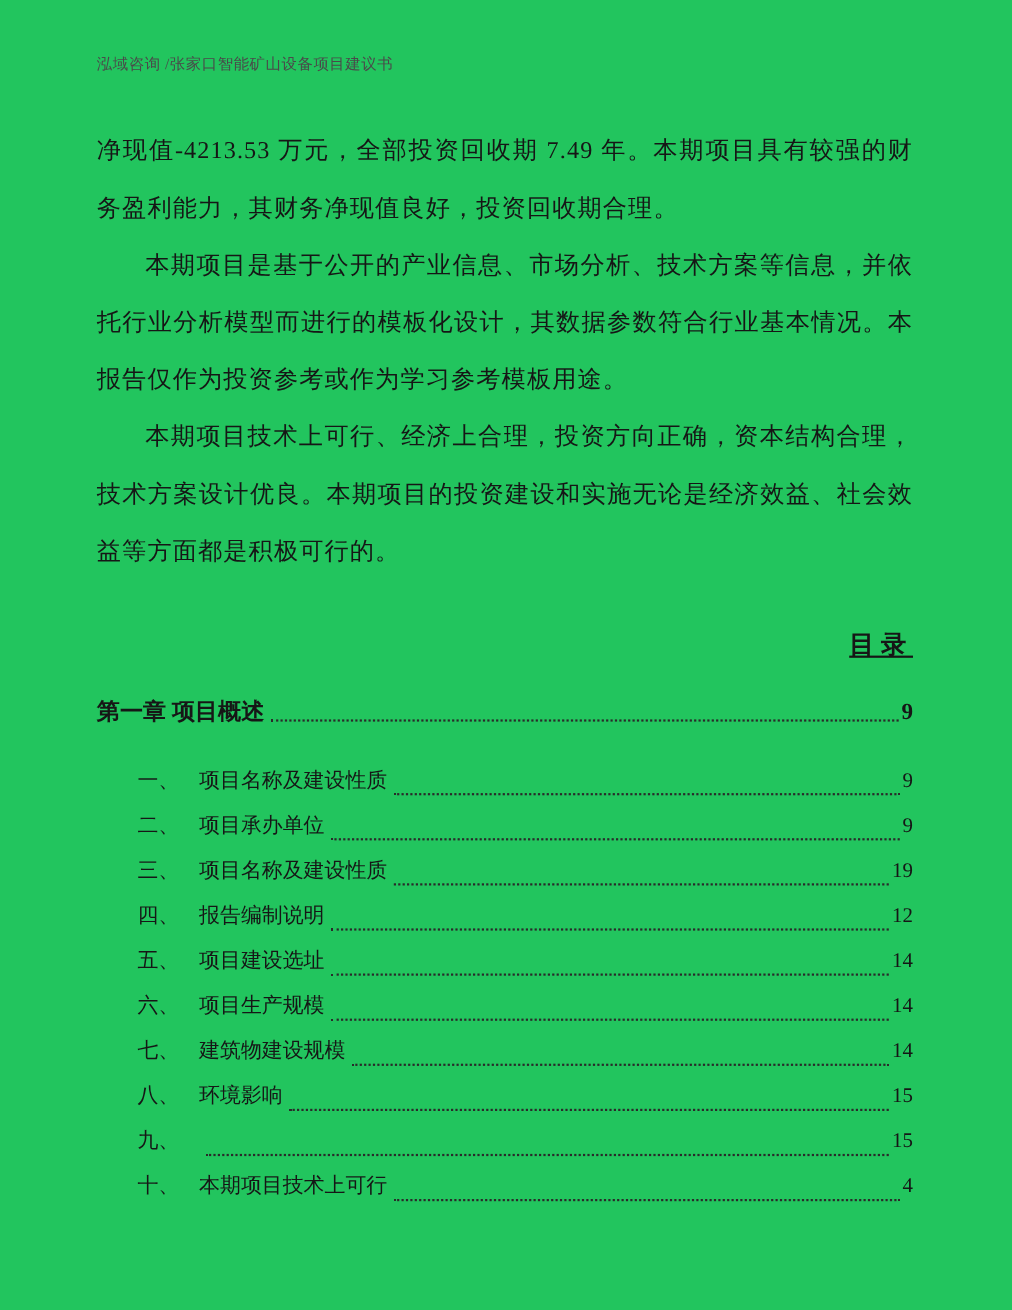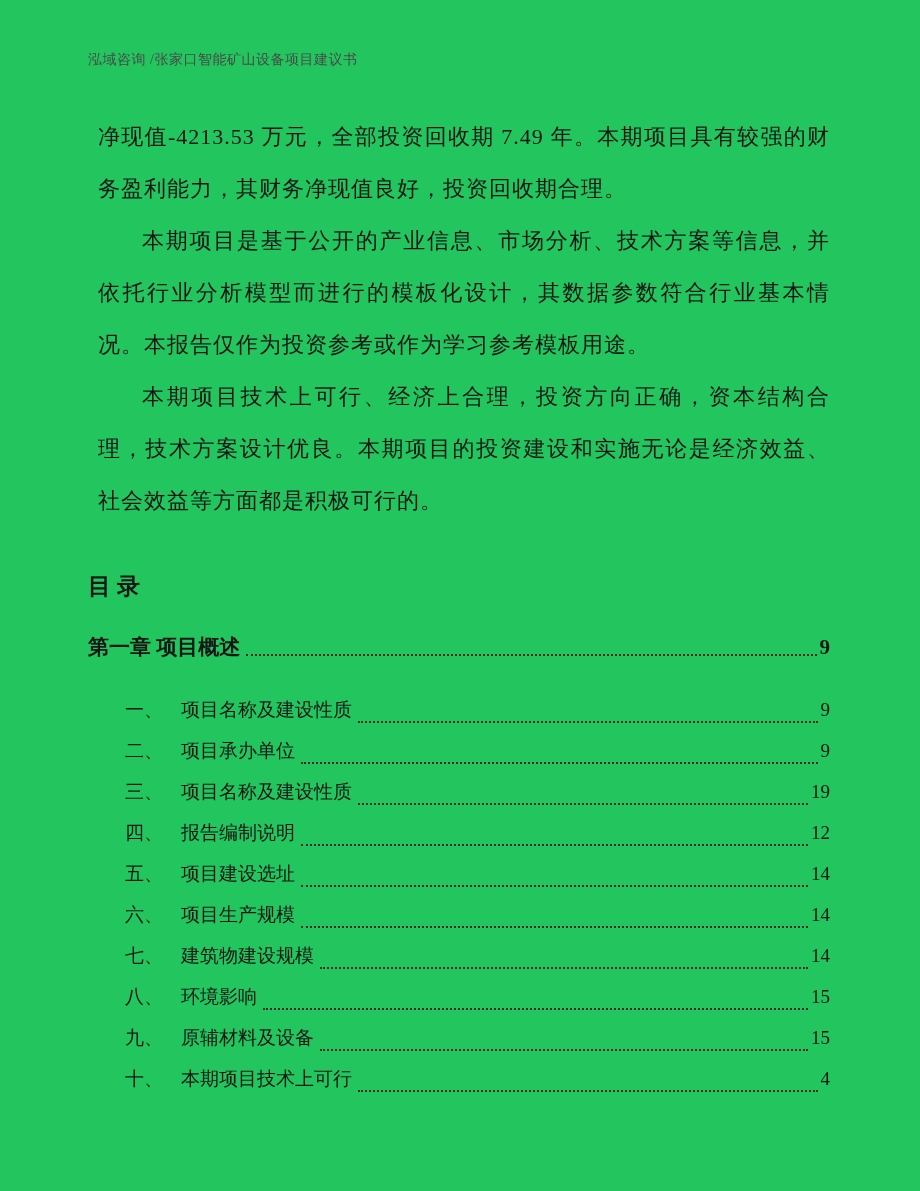--- a/index.html
+++ b/index.html
@@ -13,35 +13,36 @@
     font-family: "Liberation Serif", "DejaVu Serif", serif;
     color: #161616;
     overflow: hidden;
   }
   .doc-header {
     font-size: 14px;
     line-height: 20px;
     color: #4a4a4a;
     letter-spacing: 0.5px;
   }
-  .body-block { margin-top: 41px; margin-left: 10px; }
+  .body-block { margin-top: 41px; }
   .body-para {
     font-size: 22px;
     line-height: 52px;
     text-align: justify;
     letter-spacing: 1px;
   }
   .body-para.indent { text-indent: 2em; }
   .toc-title {
     margin-top: 44px;
-    text-align: left;
+    text-align: right;
     font-size: 23px;
     font-weight: bold;
     line-height: 32px;
     letter-spacing: 6px;
+    text-decoration: underline;
   }
   .toc { margin-top: 27px; }
   .toc-row {
     display: flex;
     align-items: flex-end;
     white-space: nowrap;
   }
   .toc-dots {
     flex: 1 1 auto;
     border-bottom: 2px dotted #2a2a2a;
@@ -144,21 +145,20 @@
 
     <div class="toc-row toc-entry-row">
       <span class="toc-num">八、</span>
       <span class="toc-text">环境影响</span>
       <span class="toc-dots"></span>
       <span class="toc-page">15</span>
     </div>
 
     <div class="toc-row toc-entry-row">
       <span class="toc-num">九、</span>
-      <span class="toc-text">原辅材料及设备</span>
       <span class="toc-dots"></span>
       <span class="toc-page">15</span>
     </div>
 
     <div class="toc-row toc-entry-row">
       <span class="toc-num">十、</span>
       <span class="toc-text">本期项目技术上可行</span>
       <span class="toc-dots"></span>
       <span class="toc-page">4</span>
     </div>

